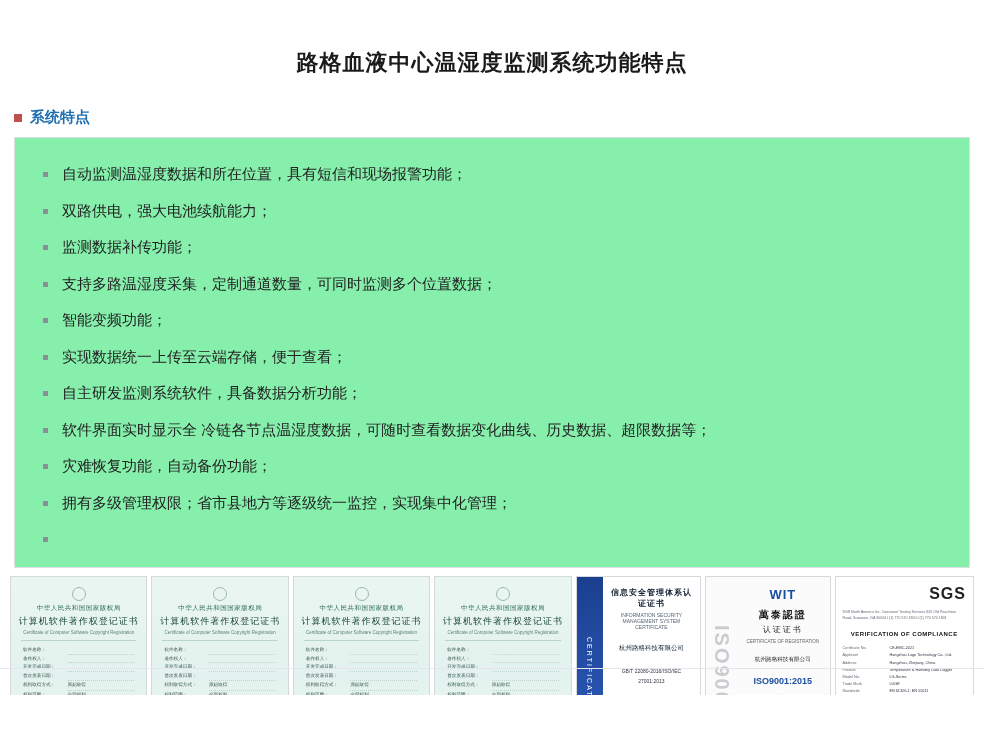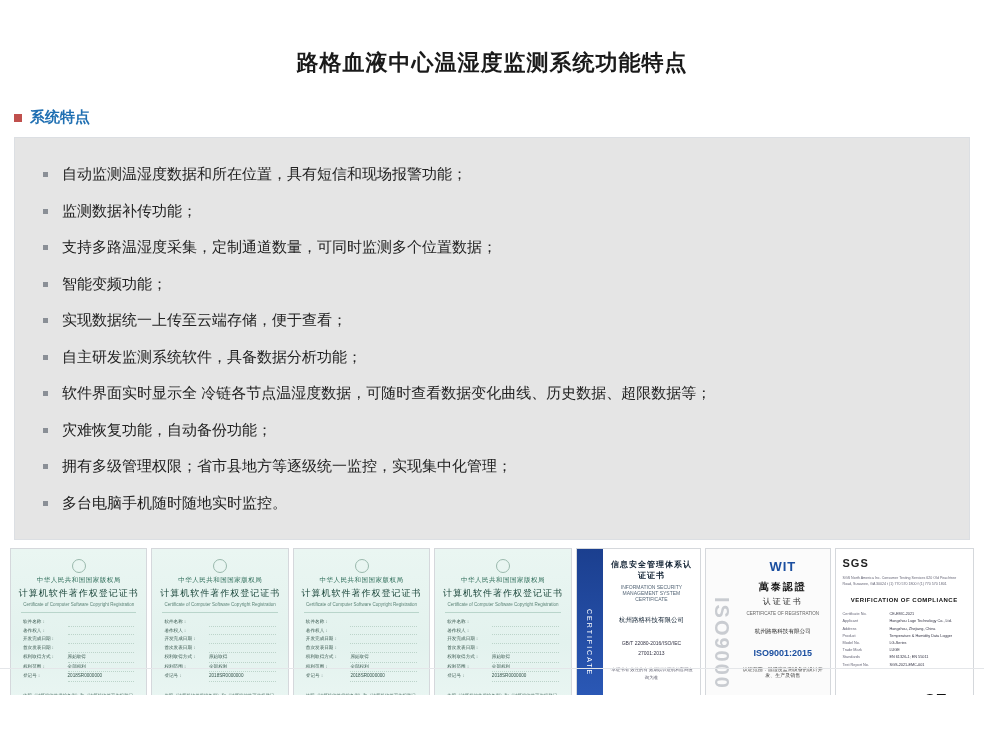--- a/index.html
+++ b/index.html
@@ -41,21 +41,21 @@
   }
   .section-title {
     font-size: 15px;
     font-weight: bold;
     color: #1f6fb2;
     font-family: Liberation Serif, serif;
   }
   .feature-box {
     margin: 0 14px;
     border: 1px solid #dcdfe3;
-    background: #e5e5e5;
+    background: #86efac;
     padding: 18px 10px 18px 10px;
     min-height: 360px;
   }
   ul.features {
     list-style: none;
     margin: 0;
     padding: 0;
   }
   ul.features li {
     display: flex;
@@ -164,21 +164,21 @@
   .cert-iso .std { font-size: 9px; font-weight: bold; color: #1b4fa0; margin-top: 12px; text-align: center; }
   .cert-iso .scope { font-size: 5px; color: #444; margin-top: 8px; }
   .cert-iso .seal {
     position: absolute; left: 6px; bottom: 6px; width: 26px; height: 26px;
     border-radius: 50%; background: #b33; opacity: .75;
   }
 
   
   .cert-sgs { background: #ffffff; padding: 8px 7px; }
   .cert-sgs .sgs-logo {
-    text-align: left; font-size: 11px; font-weight: bold; color: #222; letter-spacing: 1px;
+    text-align: right; font-size: 16px; font-weight: bold; color: #222; letter-spacing: 1px;
   }
   .cert-sgs .addr { font-size: 3.6px; color: #667; line-height: 1.7; margin-top: 6px; }
   .cert-sgs .title {
     font-size: 6px; font-weight: bold; color: #111; letter-spacing: .5px;
     margin-top: 10px; text-align: center;
   }
   .cert-sgs .rows { margin-top: 8px; }
   .cert-sgs .row { display: flex; font-size: 3.8px; color: #334; line-height: 1.9; }
   .cert-sgs .row .k { width: 38%; color: #667; }
   .cert-sgs .row .v { flex: 1; }
@@ -208,20 +208,24 @@
   </div>
 
   <div class="feature-box">
     <ul class="features">
       <li>
           <span class="bullet"></span>
           <span class="txt">自动监测温湿度数据和所在位置，具有短信和现场报警功能；</span>
         </li>
       <li>
           <span class="bullet"></span>
+          <span class="txt">双路供电，强大电池续航能力；</span>
+        </li>
+      <li>
+          <span class="bullet"></span>
           <span class="txt">监测数据补传功能；</span>
         </li>
       <li>
           <span class="bullet"></span>
           <span class="txt">支持多路温湿度采集，定制通道数量，可同时监测多个位置数据；</span>
         </li>
       <li>
           <span class="bullet"></span>
           <span class="txt">智能变频功能；</span>
         </li>
@@ -240,21 +244,20 @@
       <li>
           <span class="bullet"></span>
           <span class="txt">灾难恢复功能，自动备份功能；</span>
         </li>
       <li>
           <span class="bullet"></span>
           <span class="txt">拥有多级管理权限；省市县地方等逐级统一监控，实现集中化管理；</span>
         </li>
       <li>
           <span class="bullet"></span>
-          <span class="txt">多台电脑手机随时随地实时监控。</span>
         </li>
     </ul>
   </div>
 
   <div class="cert-strip">
 
     <div class="cert cert-copyright">
       <div class="cc-emblem"></div>
       <div class="cc-l1">中华人民共和国国家版权局</div>
       <div class="cc-l2">计算机软件著作权登记证书</div>

